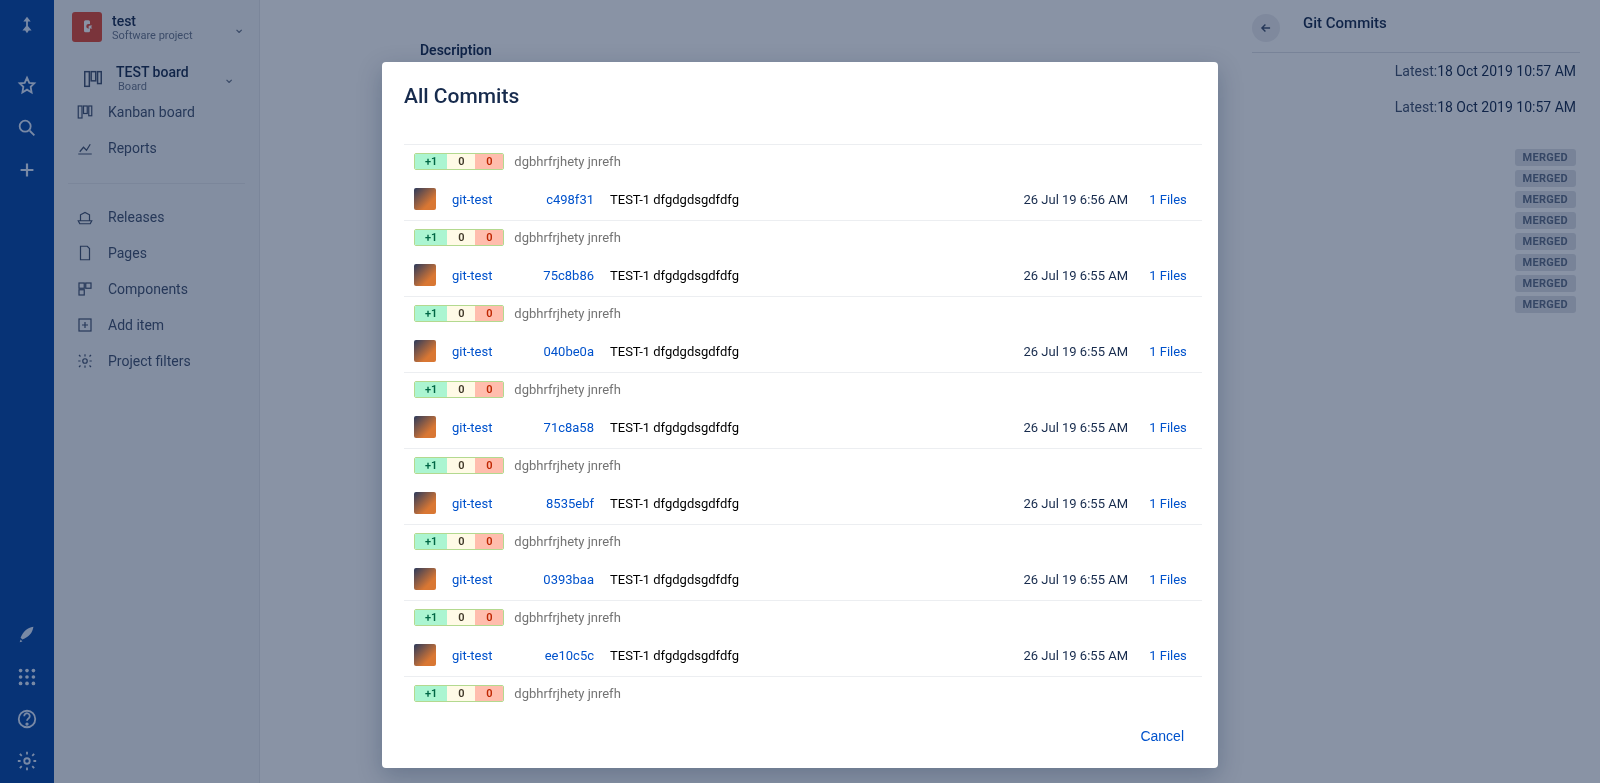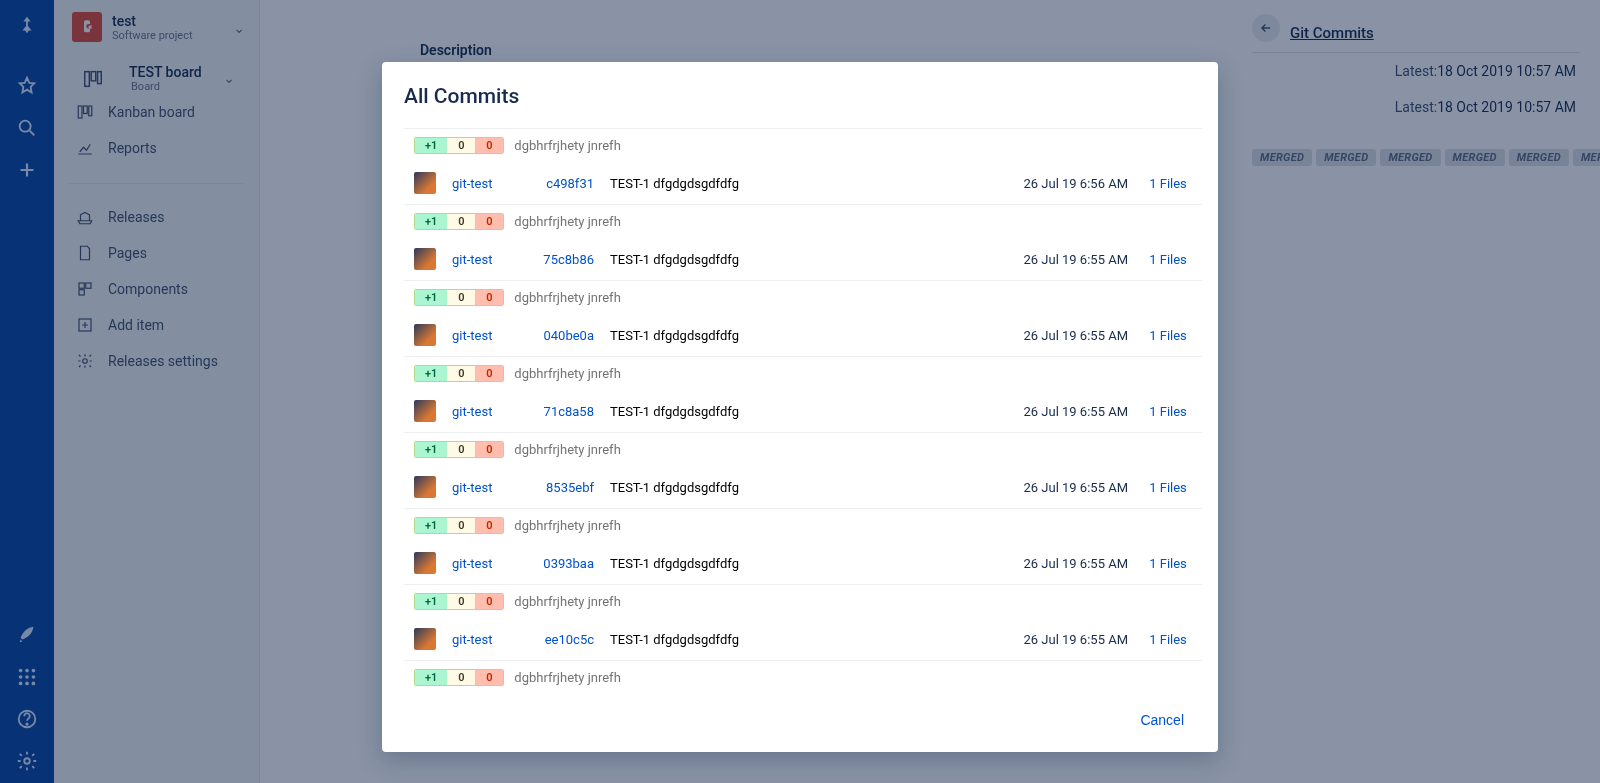--- a/index.html
+++ b/index.html
@@ -16,35 +16,35 @@
 .project-title { font-size:14px; font-weight:500; color:#172b4d; }
 .project-sub { font-size:11px; color:#6b778c;}
 .chevron { position:absolute; right:14px; top:12px; color:#6b778c;}
 .side-group { padding:8px 10px; }
 .side-item { display:flex; align-items:center; padding:8px 10px; color:#42526e; font-size:14px; border-radius:3px; cursor:pointer; margin-bottom:2px;}
 .side-item.selected { background:#deebff; color:#0052cc;}
 .side-item .ic { width:22px; margin-right:12px; display:flex; align-items:center; justify-content:center;}
 .side-item .ic svg { width:18px; height:18px; stroke:currentColor; fill:none; stroke-width:1.6;}
 .side-divider { height:1px; background:#e4e6ea; margin:8px 14px;}
 .side-sub { font-size:11px; color:#6b778c; padding-left:2px;}
-.side-head { padding:4px 12px 2px 18px; position:relative;gap:13px;}
+.side-head { padding:4px 12px 2px 18px; position:relative;}
 .main { flex:1; background:#fff; position:relative; padding:0 28px;}
 .desc-label { font-size:14px; font-weight:600; color:#172b4d; padding:42px 0 0 132px;}
 .rightpanel { width:348px; padding:8px 20px 0 0;}
-.gp-head { display:flex; align-items:flex-end; gap:10px; padding:6px 0 10px 0; border-bottom:1px solid #dfe1e6;text-decoration:underline;}
+.gp-head { display:flex; align-items:flex-start; gap:23px; padding:6px 0 10px 0; border-bottom:1px solid #dfe1e6;}
 .gp-back { width:28px; height:28px; border-radius:50%; background:#ebecf0; display:flex; align-items:center; justify-content:center; color:#42526e;}
 .gp-title { font-size:15px; font-weight:500; color:#172b4d;}
 .latest-row { display:flex; justify-content:flex-end; gap:0; padding:10px 4px; font-size:14px; color:#42526e;}
 .latest-row .lv { color:#172b4d;}
-.merged-tags { display:flex; flex-direction:row; align-items:flex-end; gap:4px; padding-top:24px; padding-right:4px;font-style:italic;}
+.merged-tags { display:flex; flex-direction:column; align-items:flex-end; gap:4px; padding-top:24px; padding-right:4px;}
 .merged { background:#dfe1e6; color:#5e6c84; font-size:11px; font-weight:700; padding:2px 8px; border-radius:3px; letter-spacing:.3px;}
 
 .overlay { position:absolute; inset:0; background:rgba(9,30,66,0.48); display:flex; align-items:flex-start; justify-content:center; }
 .modal { width:836px; background:#fff; border-radius:4px; margin-top:62px; padding:22px 10px 18px 22px; box-shadow:0 8px 24px rgba(9,30,66,.25);}
-.modal-title { font-size:21px; font-weight:500; color:#172b4d; margin-bottom:20px;}
+.modal-title { font-size:21px; font-weight:500; color:#172b4d; margin-bottom:36px;}
 .commit-list { height:562px; overflow-y:scroll; padding-right:6px;}
 .commit-list::-webkit-scrollbar { width:14px;}
 .commit-list::-webkit-scrollbar-track { background:#f1f1f1; border:1px solid #e4e4e4;}
 .commit-list::-webkit-scrollbar-thumb { background:#c1c1c1;}
 .commit-list::-webkit-scrollbar-button { height:14px; background:#f1f1f1; border:1px solid #e4e4e4;}
 .commit-header { display:flex; align-items:center; padding:8px 0 8px 10px; gap:10px;}
 .diff-chip { display:flex; border-radius:2px; overflow:hidden; font-size:11px; font-weight:600; border:1px solid #b3d98f;}
 .diff-chip span { padding:1px 10px; min-width:28px; text-align:center;}
 .dc-add { background:#abf5d1; color:#006644;}
 .dc-mid { background:#fffae6; color:#403828;}
@@ -207,21 +207,21 @@
           </span>
         <span>Add item</span>
       </div>
       <div class="side-item">
         <span class="ic">
             <svg viewBox="0 0 24 24">
               <circle cx="12" cy="12" r="3"></circle>
               <path d="M12 3v3M12 18v3M4 4l2 2M18 18l2 2M3 12h3M18 12h3M4 20l2-2M18 6l2-2"></path>
             </svg>
           </span>
-        <span>Releases settings</span>
+        <span>Project filters</span>
       </div>
     </div>
   </div>
 
   <div class="main">
     <div class="desc-label">Description</div>
   </div>
 
   <div class="rightpanel">
     <div class="gp-head">

